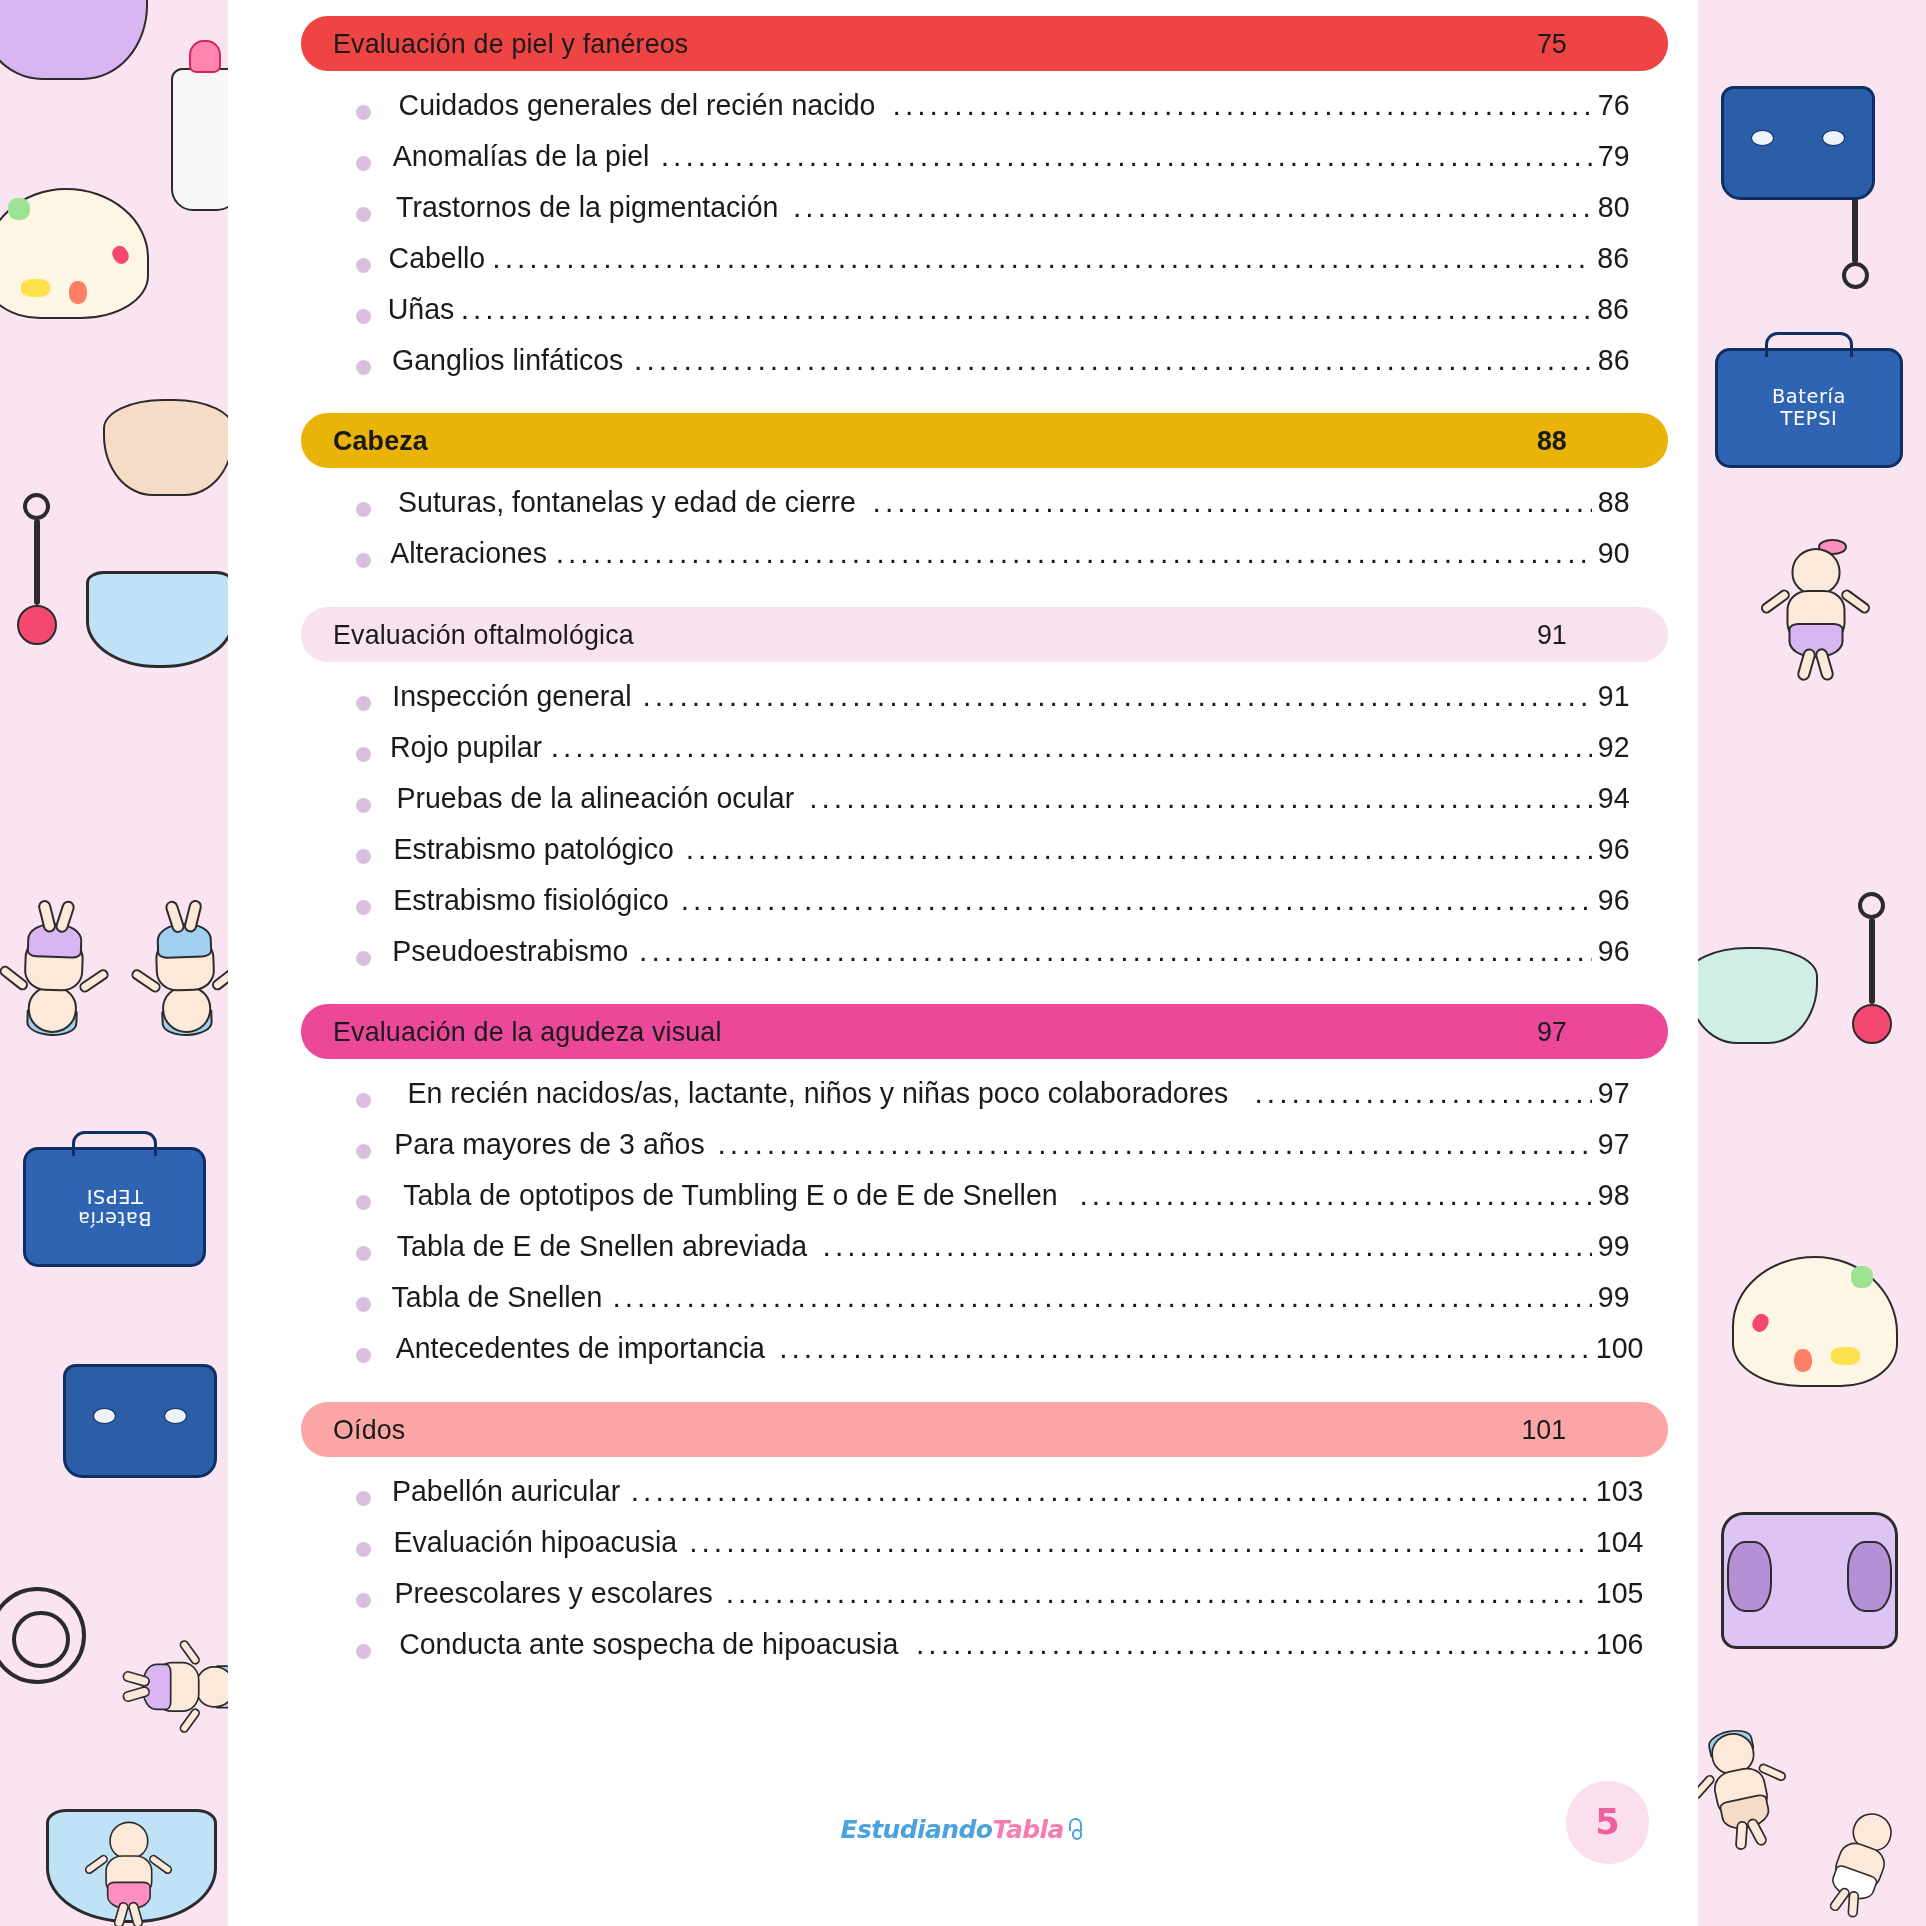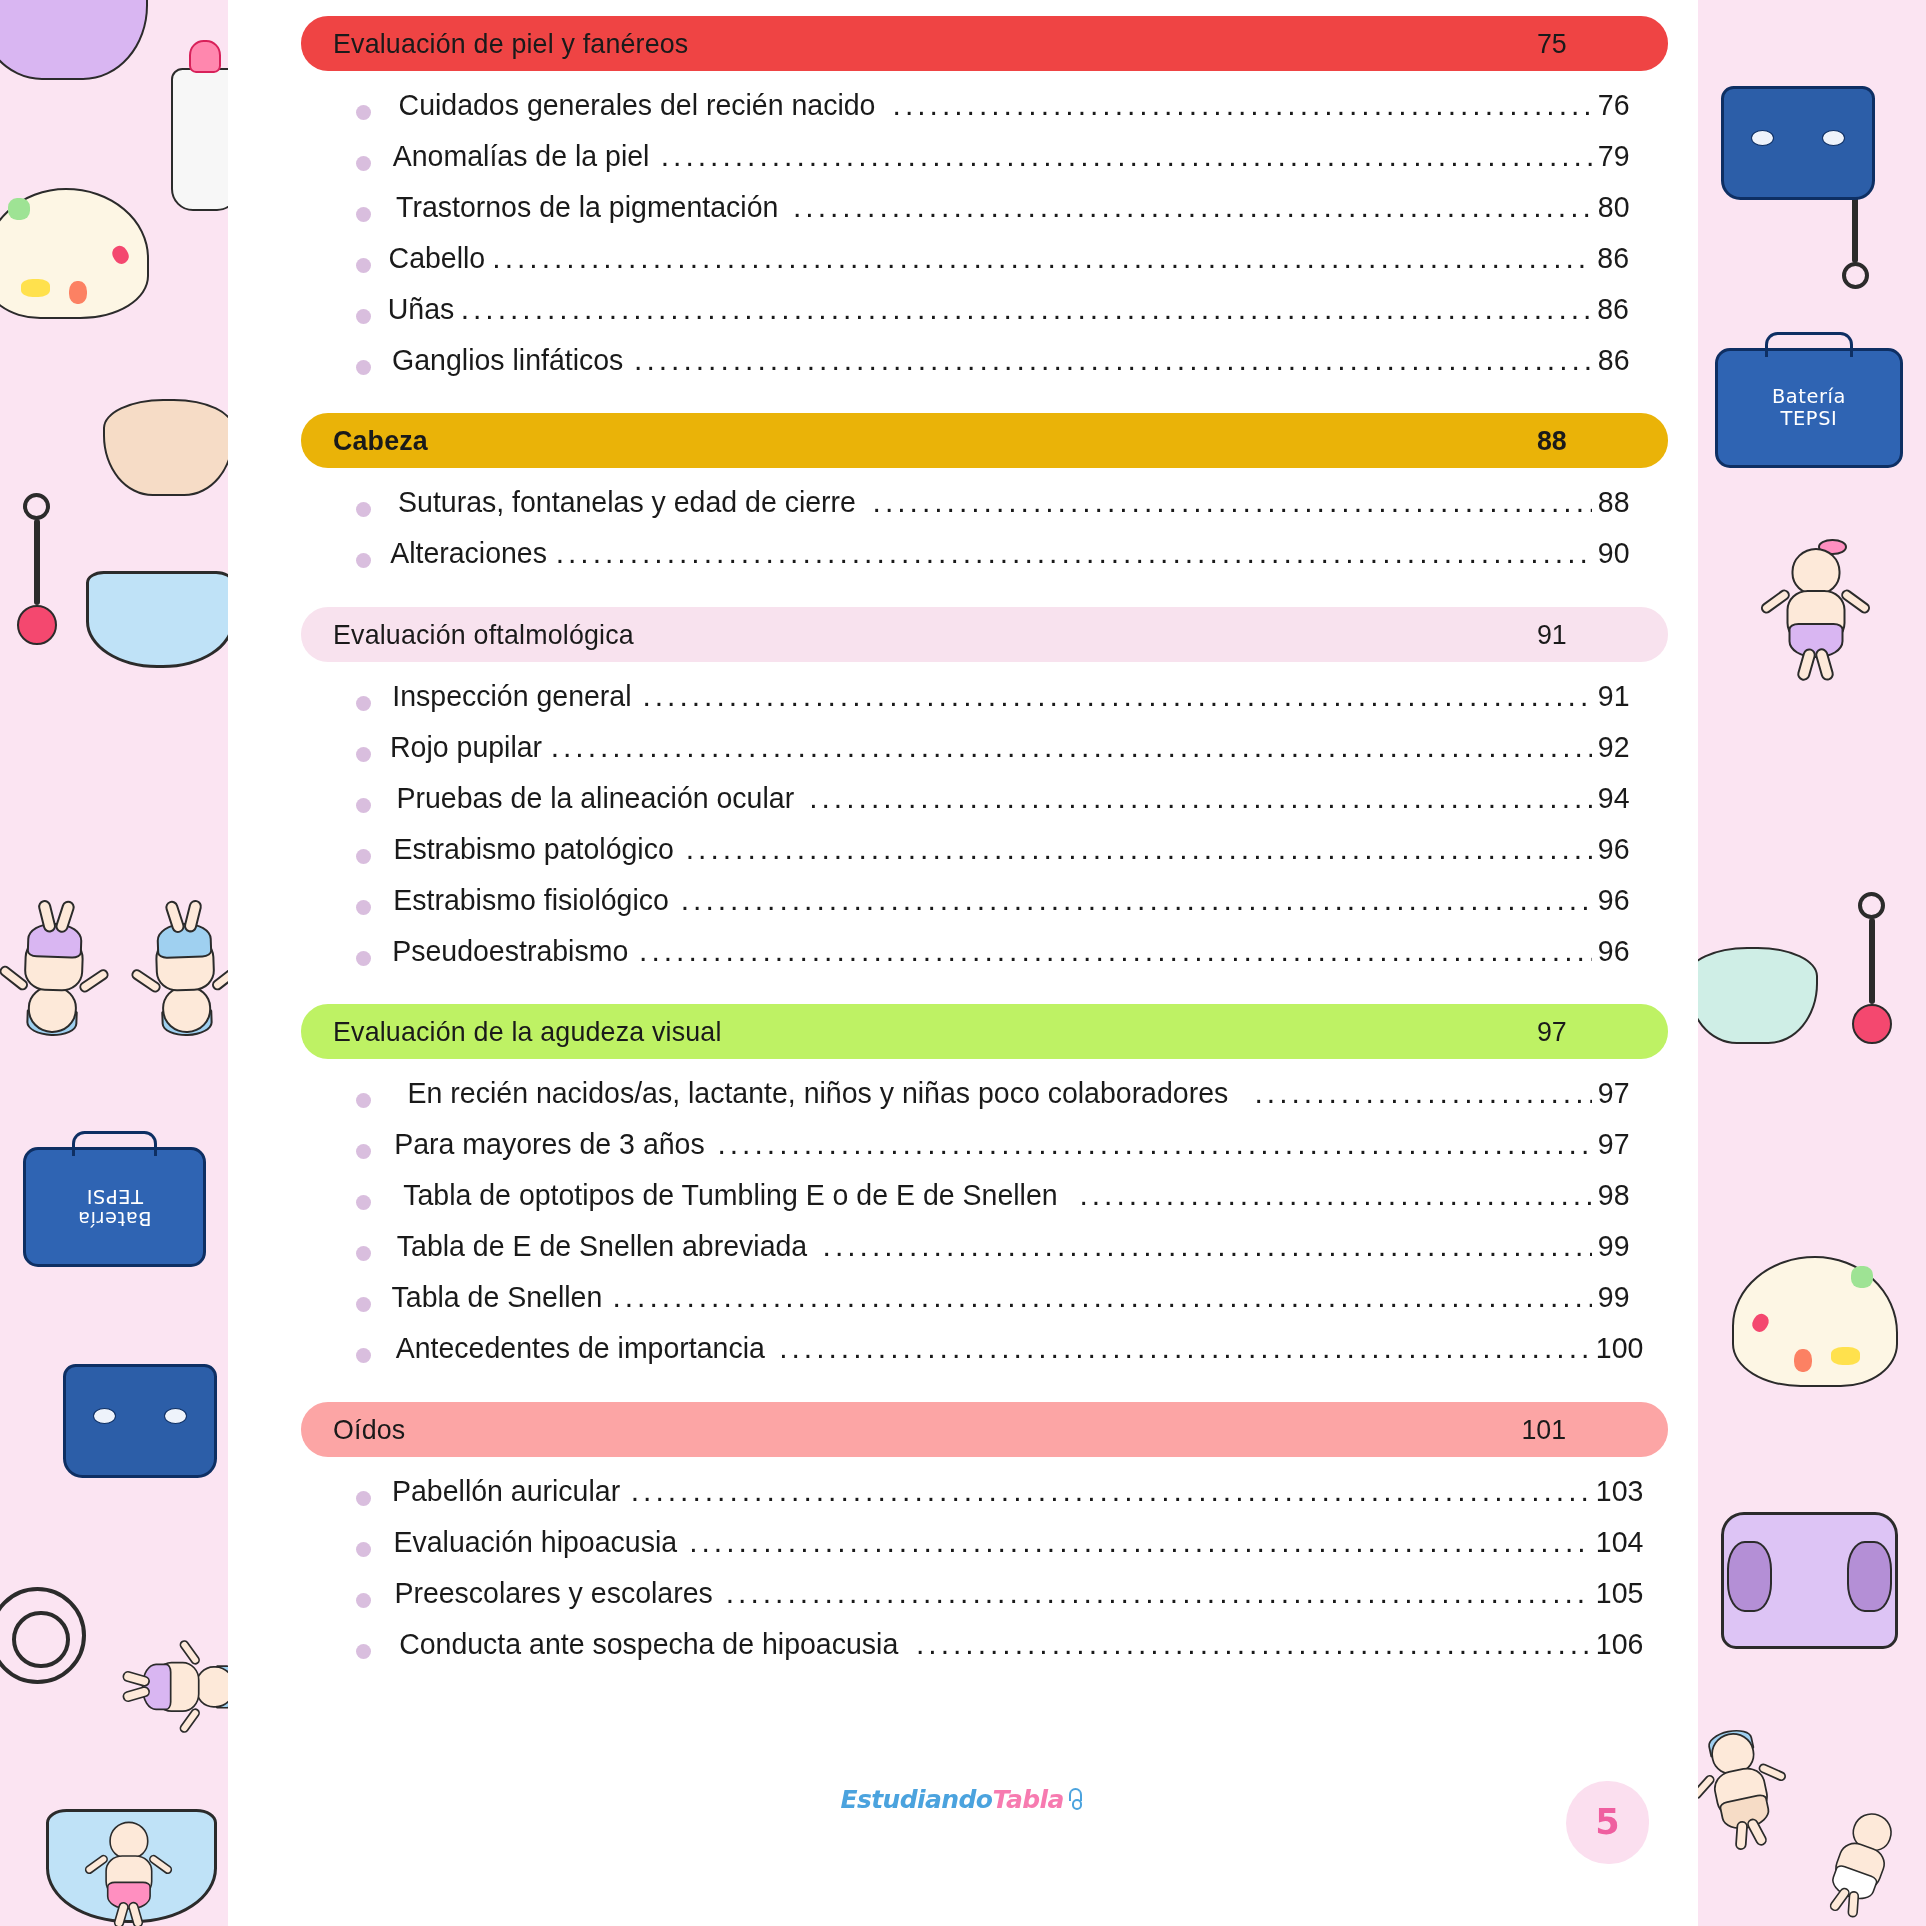--- a/index.html
+++ b/index.html
@@ -292,20 +292,21 @@
     position: absolute;
     left: 50%;
     transform: translateX(-50%);
     display: flex;
     align-items: center;
     font-family: "DejaVu Sans", sans-serif;
     font-size: 25px;
     font-weight: bold;
     font-style: italic;
     letter-spacing: -0.6px;
+    margin-top: 30px;
   }
   .brand .b1 { color: #4ba3de; }
   .brand .b2 { color: #f77bb0; }
   .brand .steth {
     display:inline-block; margin-left:3.4px; width:19.4px; height:23px; position:relative;
   }
   .brand .steth .ear {
     position:absolute; left:2.3px; top:0; width:12.6px; height:12.6px;
     border:2.3px solid #4ba3de; border-bottom:none; border-radius:6.8px 6.8px 0 0;
   }
@@ -602,21 +603,21 @@
             </li>
             <li class="toc-item">
               <span class="toc-bullet" style="background: rgb(217, 190, 222);"></span>
               <span class="toc-label">Pseudoestrabismo</span>
               <span class="toc-dots">............................................................................................</span>
               <span class="toc-page">96</span>
             </li>
           </ul>
         </div>
         <div class="section">
-          <div class="section-head" style="background: #bef264;">
+          <div class="section-head" style="background: #ec4899;">
             <span class="sh-title">Evaluación de la agudeza visual</span>
             <span class="sh-page">97</span>
           </div>
           <ul class="items">
             <li class="toc-item">
               <span class="toc-bullet" style="background: rgb(217, 190, 222);"></span>
               <span class="toc-label">En recién nacidos/as, lactante, niños y niñas poco colaboradores</span>
               <span class="toc-dots">............................................................................................</span>
               <span class="toc-page">97</span>
             </li>

